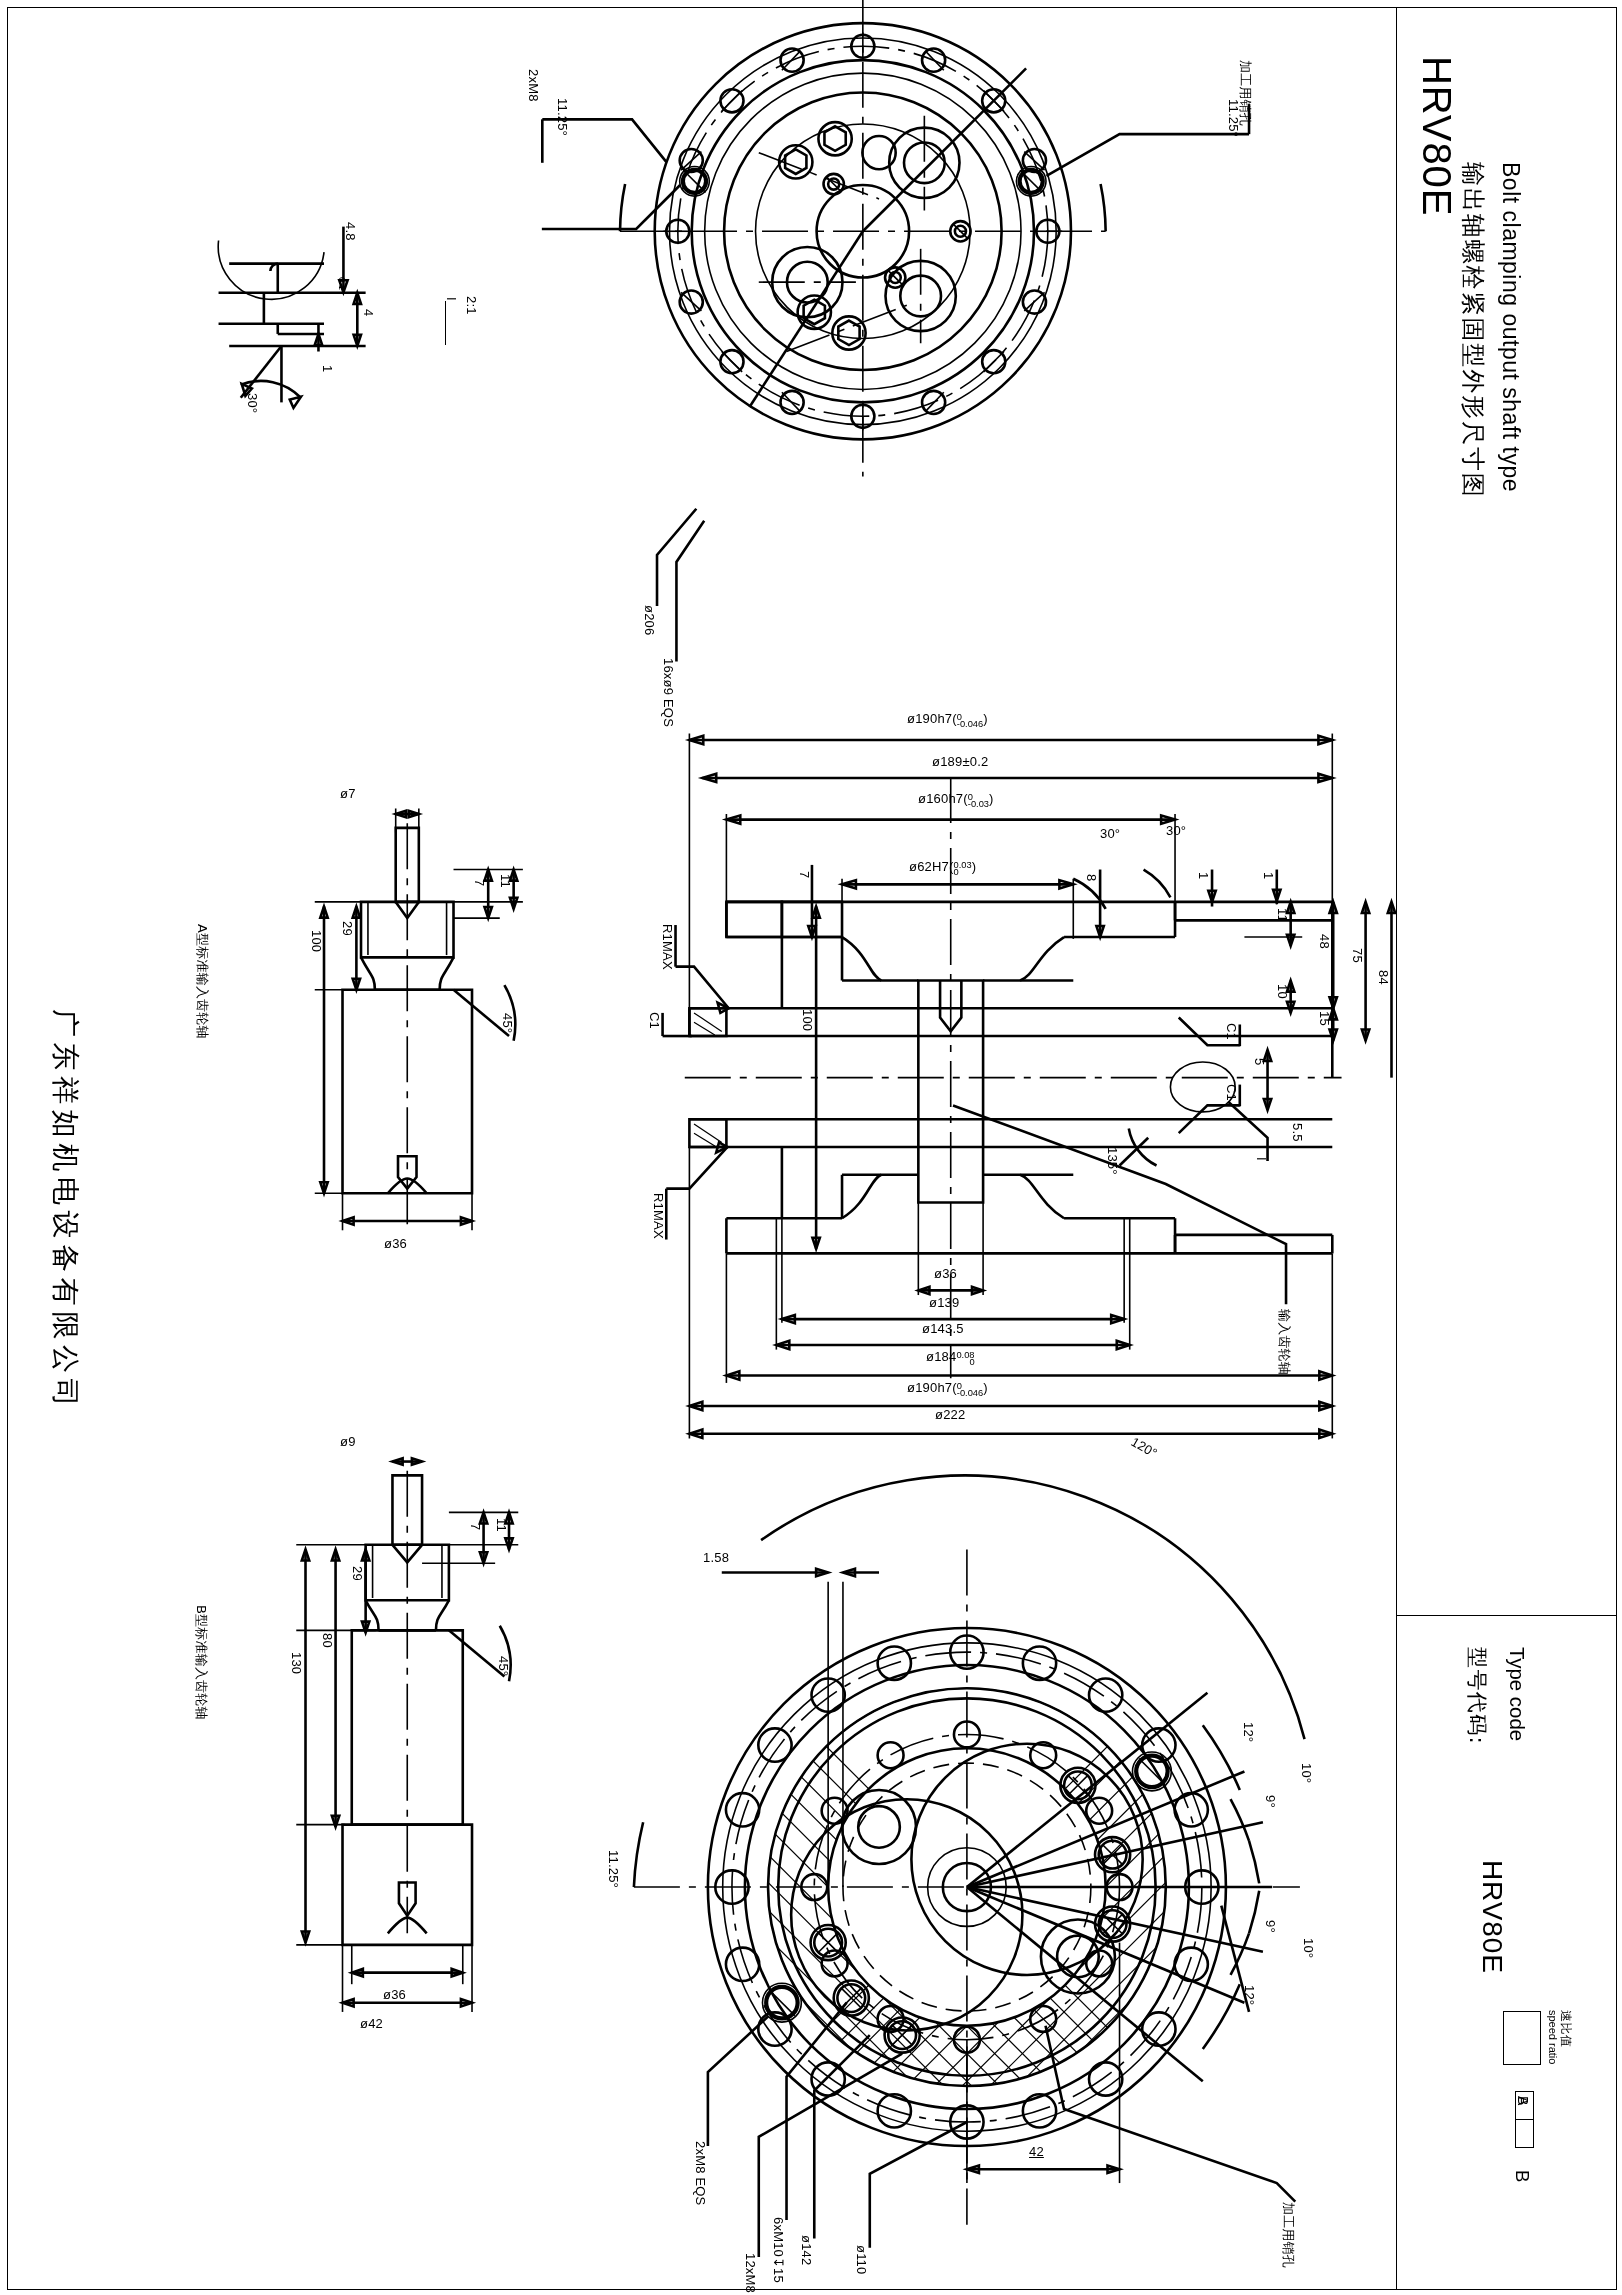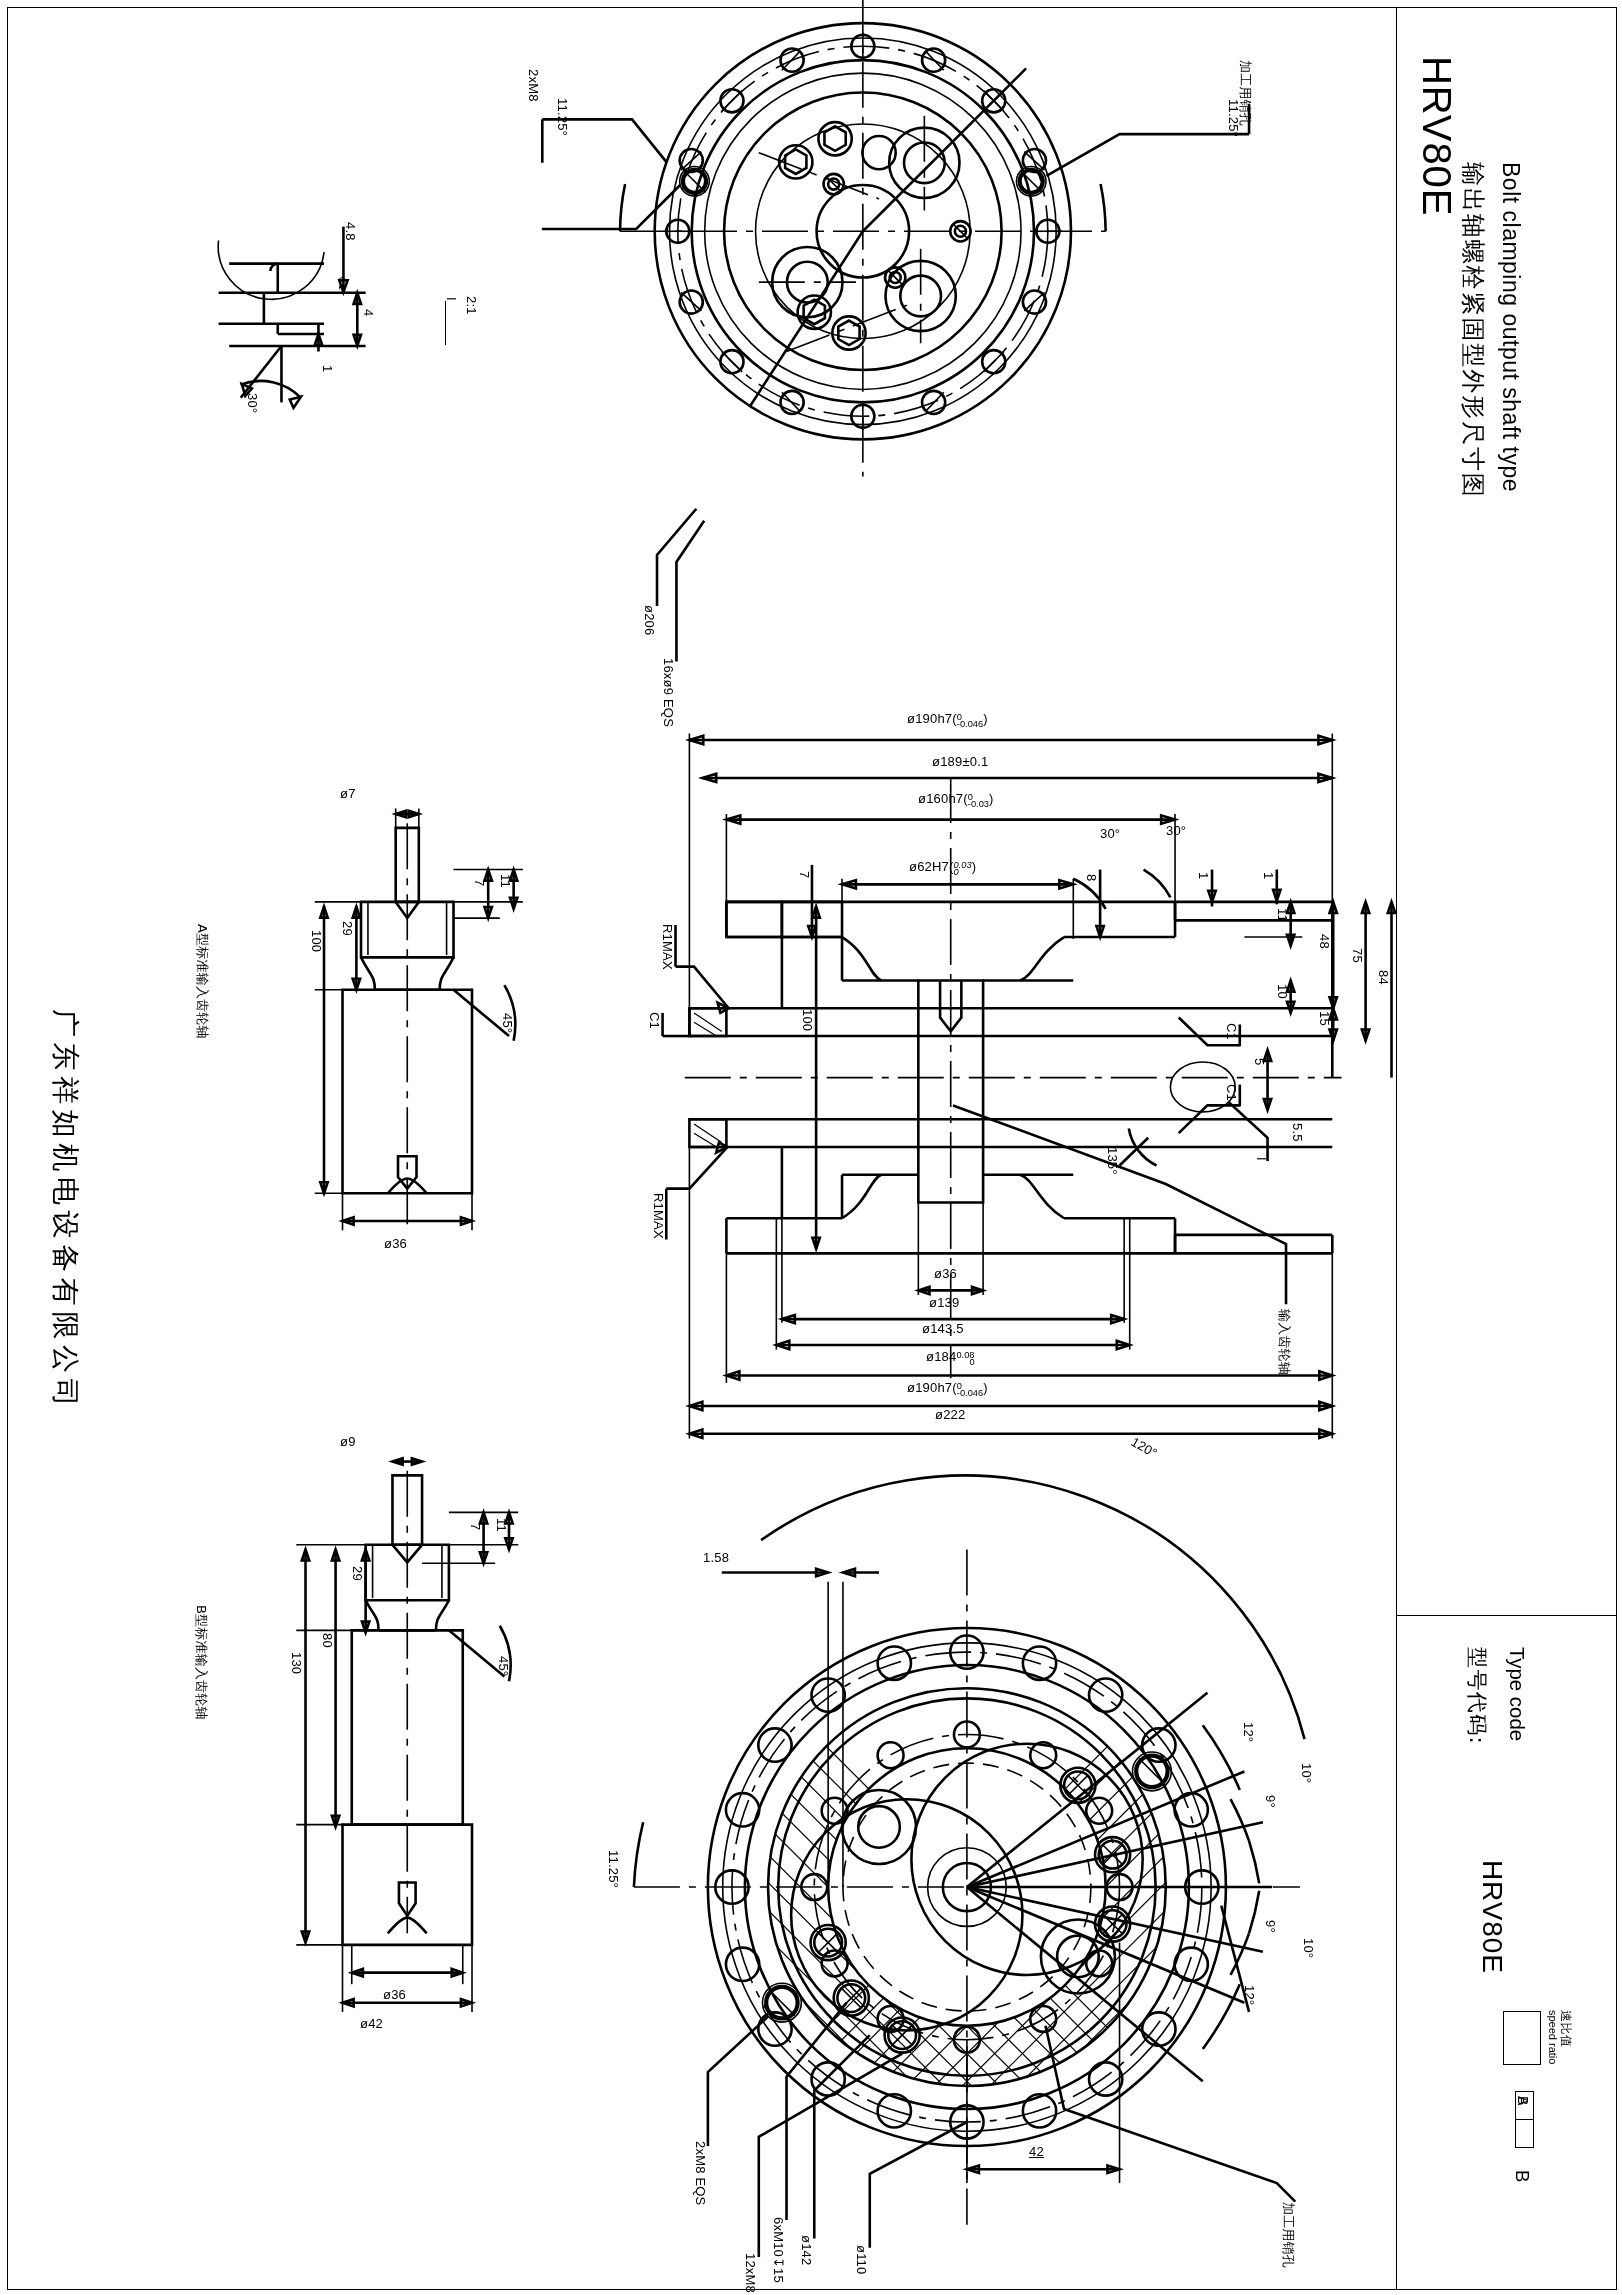--- a/index.html
+++ b/index.html
@@ -801,29 +801,29 @@
   <div class="vt dim" style="left:1240px; top:99px;">11.25°</div>
   <div class="vt dim" style="left:656px; top:605px;">ø206</div>
   <div class="vt dim" style="left:675px; top:658px;">16xø9 EQS</div>
 
   <div style="position:absolute; left:907px; top:711px;">
     <span class="dim">ø190h7(</span><span style="display:inline-block; vertical-align:middle; line-height:1;">
       <span class="dim-xs" style="display:block; margin-bottom:-2.8px;">0</span>
       <span class="dim-xs" style="display:block;">-0.046</span>
     </span><span class="dim">)</span>
   </div>
-  <div class="dim" style="position:absolute; left:932px; top:754px;">ø189±0.1</div>
+  <div class="dim" style="position:absolute; left:932px; top:754px;">ø189±0.2</div>
   <div style="position:absolute; left:918px; top:791px;">
     <span class="dim">ø160h7(</span><span style="display:inline-block; vertical-align:middle; line-height:1;">
       <span class="dim-xs" style="display:block; margin-bottom:-2.8px;">0</span>
       <span class="dim-xs" style="display:block;">-0.03</span>
     </span><span class="dim">)</span>
   </div>
   <div style="position:absolute; left:909px; top:859px;">
-    <span class="dim">ø62H7(</span><span style="display:inline-block; vertical-align:middle; line-height:1;font-style:italic;">
+    <span class="dim">ø62H7(</span><span style="display:inline-block; vertical-align:middle; line-height:1;">
       <span class="dim-xs" style="display:block; margin-bottom:-2.8px;">0.03</span>
       <span class="dim-xs" style="display:block;">0</span>
     </span><span class="dim">)</span>
   </div>
 
   <div class="vt dim" style="left:811px; top:871px;">7</div>
   <div class="vt dim" style="left:1098px; top:874px;">8</div>
   <div class="dim" style="position:absolute; left:1100px; top:826px;">30°</div>
   <div class="dim" style="position:absolute; left:1166px; top:823px;">30°</div>
   <div class="vt dim" style="left:1210px; top:872px;">1</div>

